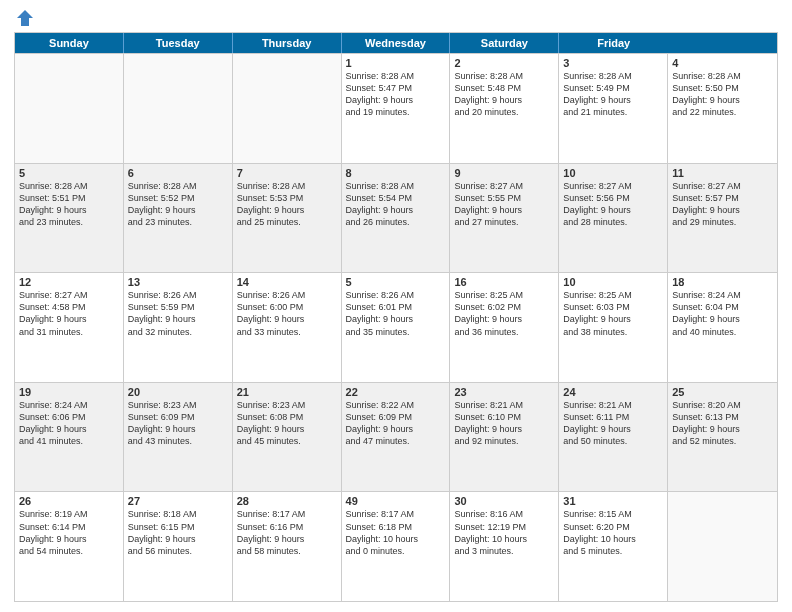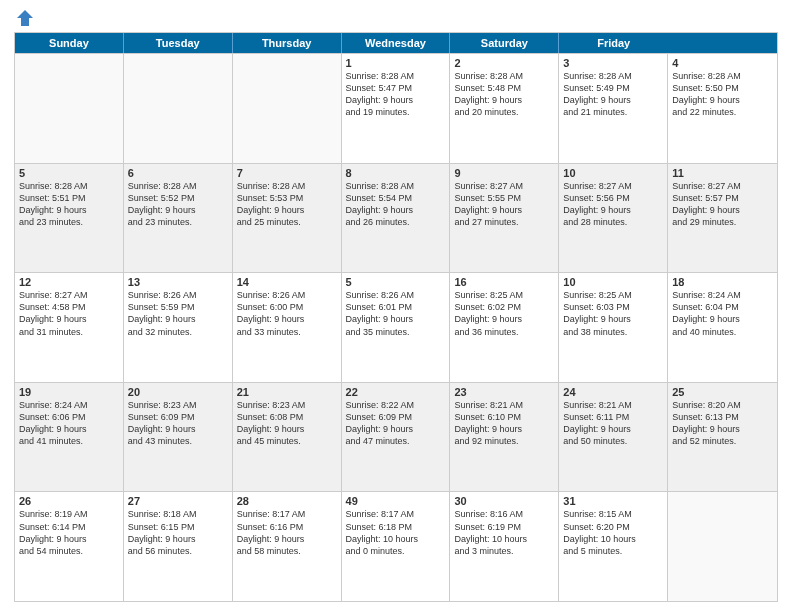--- a/index.html
+++ b/index.html
@@ -342,21 +342,21 @@
           <div class="cal-cell">
             <div class="day-num">49</div>
             <div class="cell-text">Sunrise: 8:17 AM</div>
             <div class="cell-text">Sunset: 6:18 PM</div>
             <div class="cell-text">Daylight: 10 hours</div>
             <div class="cell-text">and 0 minutes.</div>
           </div>
           <div class="cal-cell">
             <div class="day-num">30</div>
             <div class="cell-text">Sunrise: 8:16 AM</div>
-            <div class="cell-text">Sunset: 6:19 PM</div>
+            <div class="cell-text">Sunset: 12:19 PM</div>
             <div class="cell-text">Daylight: 10 hours</div>
             <div class="cell-text">and 3 minutes.</div>
           </div>
           <div class="cal-cell">
             <div class="day-num">31</div>
             <div class="cell-text">Sunrise: 8:15 AM</div>
             <div class="cell-text">Sunset: 6:20 PM</div>
             <div class="cell-text">Daylight: 10 hours</div>
             <div class="cell-text">and 5 minutes.</div>
           </div>

